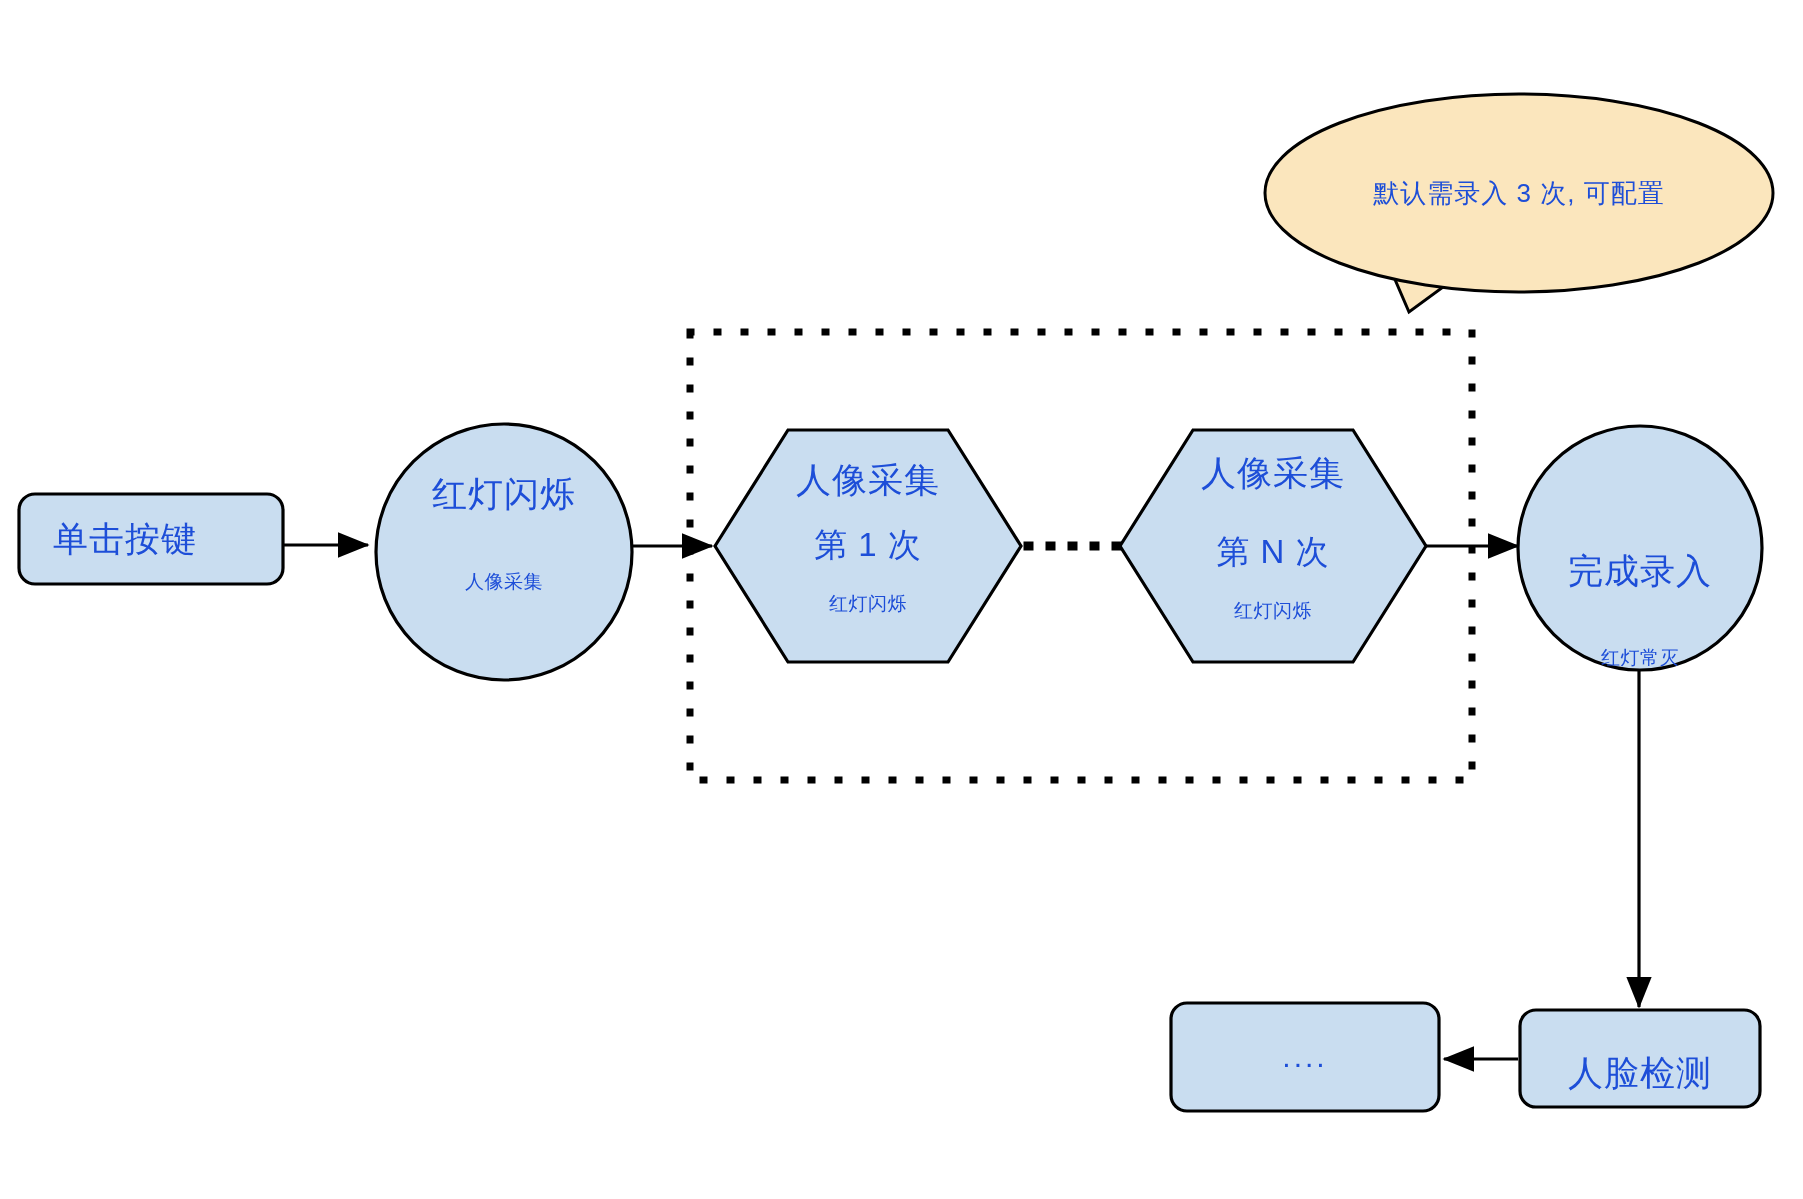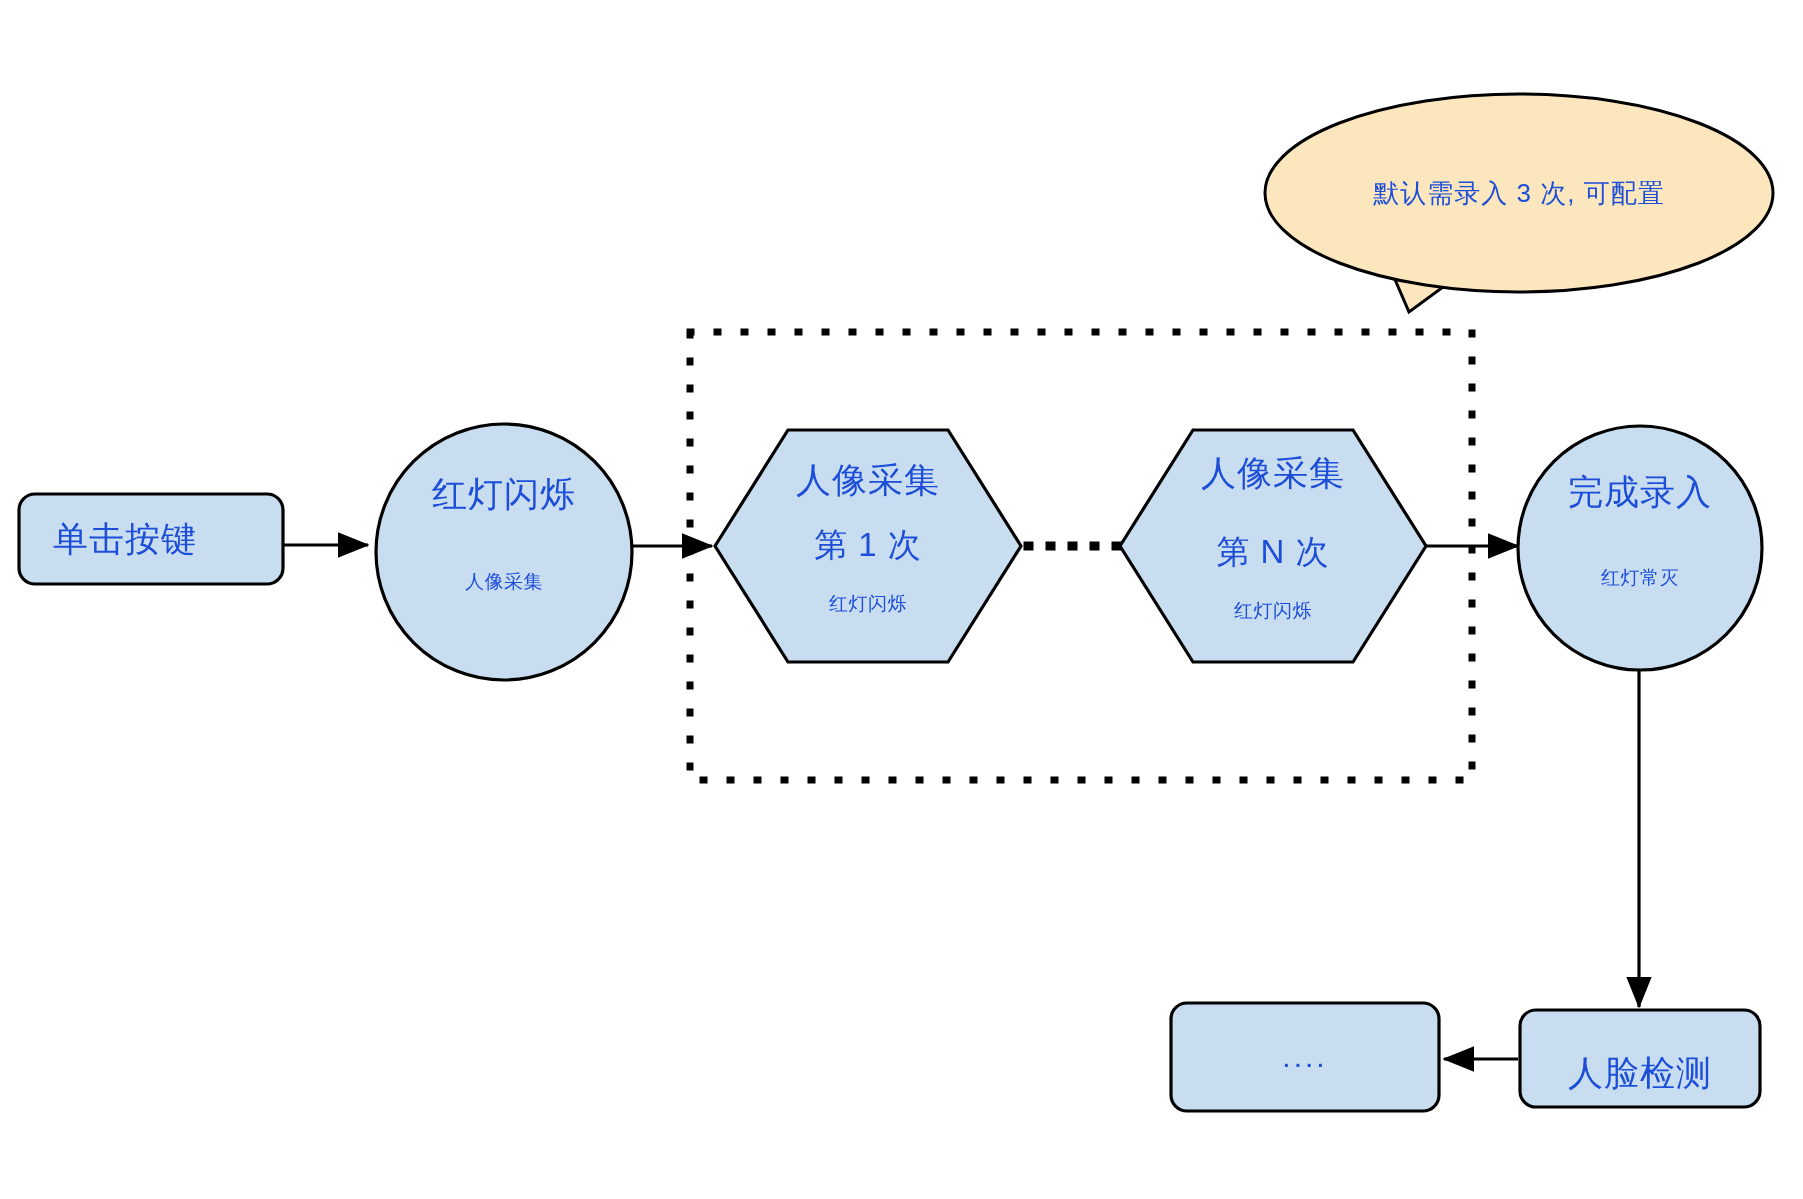--- a/index.html
+++ b/index.html
@@ -124,21 +124,21 @@
   </div>
 
   <div class="node-text" style="left:1028px; top:520px; width:90px; height:52px;"></div>
 
   <div class="node-text" style="left:1120px; top:430px; width:306px; height:232px;">
     <span class="title-main" style="margin-top:-18px;">人像采集</span>
     <span class="title-sub-line" style="margin-top:36px;">第 N 次</span>
     <span class="title-small" style="margin-top:26px;">红灯闪烁</span>
   </div>
 
-  <div class="node-text" style="left:1518px; top:426px; width:244px; height:244px;">
+  <div class="node-text" style="left:1518px; top:426px; width:244px; height:244px;justify-content:flex-end;">
     <span class="title-main" style="margin-top:-36px;">完成录入</span>
     <span class="title-small" style="margin-top:54px;">红灯常灭</span>
   </div>
 
   <div class="node-text" style="left:1520px; top:1010px; width:240px; height:125px;">
     <span class="title-main">人脸检测</span>
   </div>
 
   <div class="node-text" style="left:1171px; top:1003px; width:268px; height:108px;">
     <span class="dots-text">....</span>

